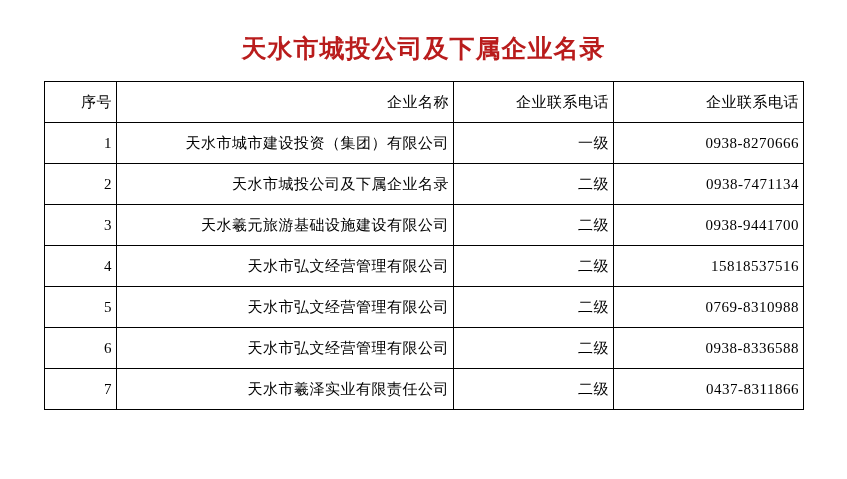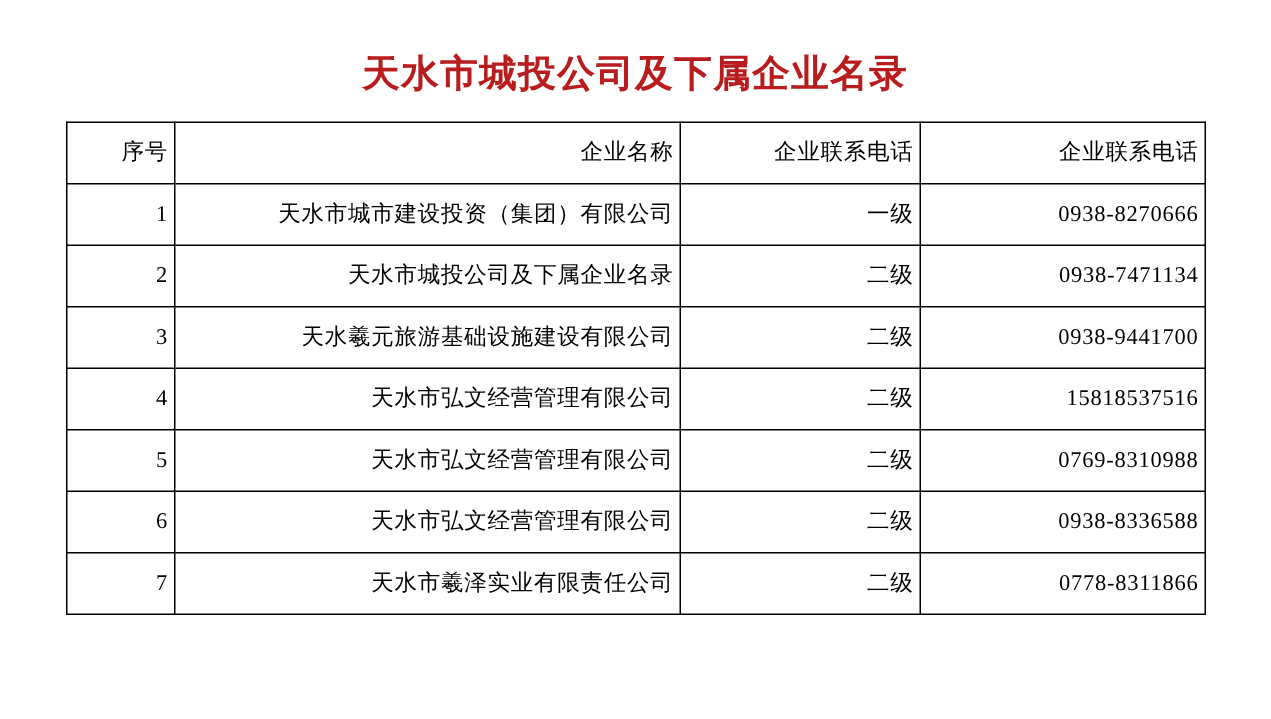--- a/index.html
+++ b/index.html
@@ -118,19 +118,19 @@
         <tr>
           <td class="cell-index">6</td>
           <td>天水市弘文经营管理有限公司</td>
           <td>二级</td>
           <td class="cell-phone">0938-8336588</td>
         </tr>
         <tr>
           <td class="cell-index">7</td>
           <td>天水市羲泽实业有限责任公司</td>
           <td>二级</td>
-          <td class="cell-phone">0778-8311866</td>
+          <td class="cell-phone">0437-8311866</td>
         </tr>
       </tbody>
     </table>
   </div>
 
 </div>
 
 </body></html>

